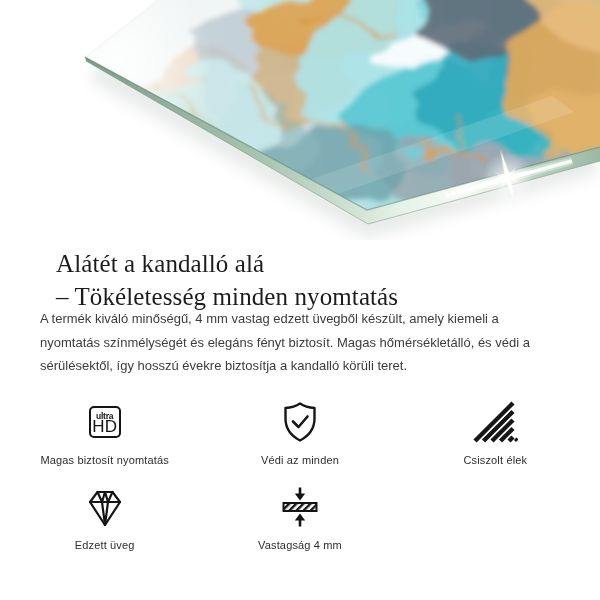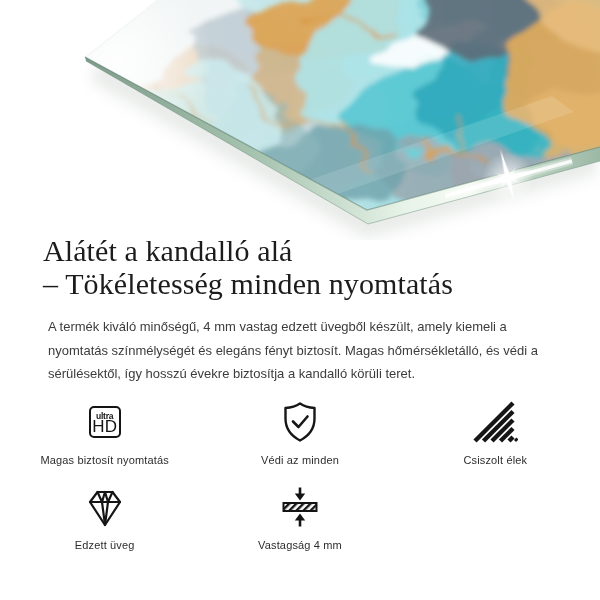--- a/index.html
+++ b/index.html
@@ -1,24 +1,24 @@
 <!DOCTYPE html>
 <html><head>
 <meta charset="utf-8">
 <style>
   html,body{margin:0;padding:0;background:#ffffff;}
   .stage{position:relative;width:600px;height:600px;background:#ffffff;overflow:hidden;
          font-family:"Liberation Sans","DejaVu Sans",sans-serif;}
   .hero{position:absolute;left:0;top:0;width:600px;height:240px;}
   .hero svg{display:block;}
-  .page-title{position:absolute;left:40px;top:231px;margin:3px;font-weight:400;
+  .page-title{position:absolute;left:40px;top:231px;margin:16px;font-weight:400;
               font-family:"Liberation Serif","DejaVu Serif",serif;
-              font-size:30px;line-height:33px;color:#1c1c1c;letter-spacing:.1px;}
+              font-size:25px;line-height:33px;color:#1c1c1c;letter-spacing:.1px;}
   .page-title span{display:block;}
-  .description{position:absolute;left:40px;top:307px;width:508px;margin:8px;
+  .description{position:absolute;left:40px;top:307px;width:508px;margin:0;
                font-size:13px;line-height:23.5px;color:#3c3c3c;}
   .features{position:absolute;left:7px;top:400px;width:586px;display:grid;
             grid-template-columns:repeat(3,1fr);row-gap:18px;justify-items:center;}
   .feature{display:flex;flex-direction:column;align-items:center;text-align:right;width:100%;}
   .icon-box{height:44px;display:flex;align-items:center;justify-content:center;margin-bottom:9px;}
   .icon-box svg{display:block;}
   .feature-label{font-size:11px;line-height:14px;color:#2d2d2d;letter-spacing:.15px;}
   .hd-badge{width:32px;height:32px;border:2.5px solid #141414;border-radius:5px;
             display:flex;flex-direction:column;align-items:center;justify-content:center;
             color:#141414;box-sizing:border-box;}

